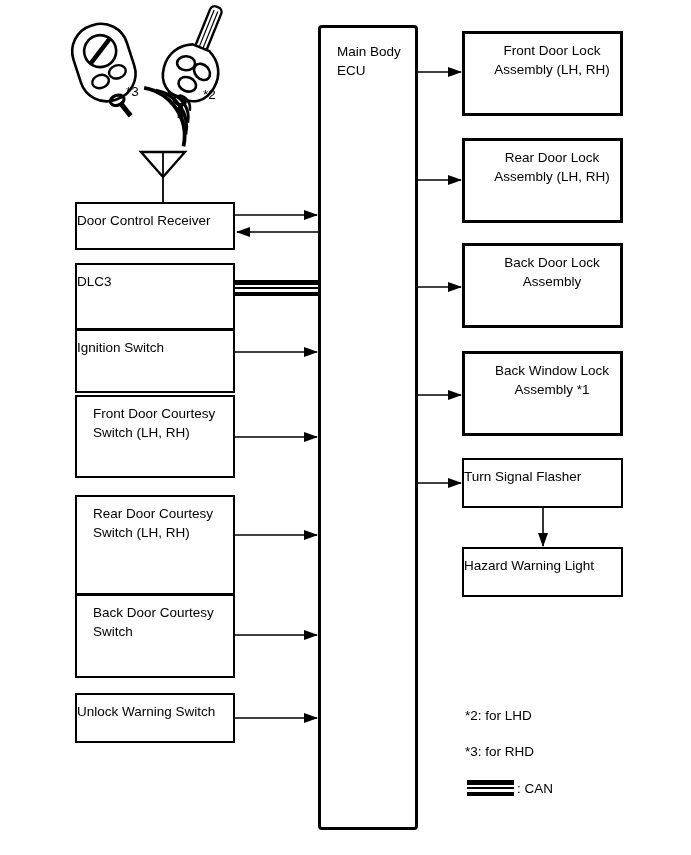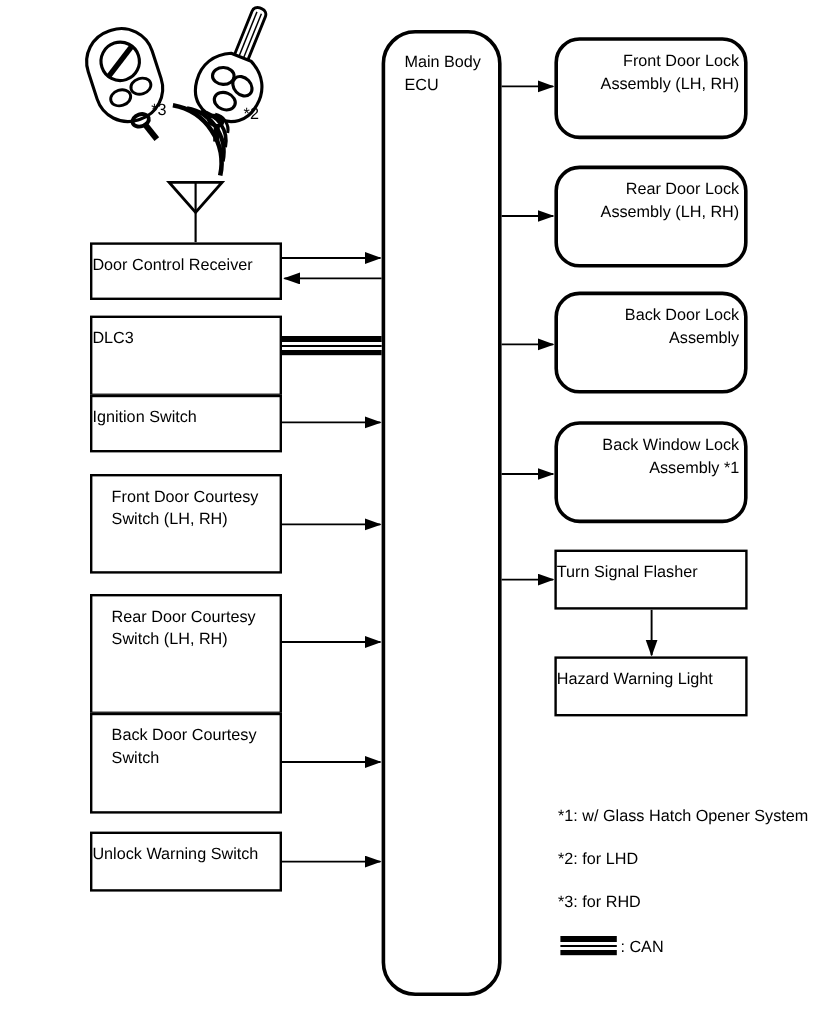--- a/index.html
+++ b/index.html
@@ -17,27 +17,27 @@
     background:#fff;
     border:2px solid #000;
     font-size:13.5px;
     line-height:1.42;
     padding-top:7px;
     white-space:pre-line;
   }
   .box.center{text-align:left;}
   .box.leftpad{padding-left:16px;padding-right:4px;text-align:left;}
   .box.rightcol{border-width:3px;}
-  .box.rightpad{padding-left:23px;padding-right:4px;text-align:right;border-radius:21px;}
+  .box.rightpad{padding-left:23px;padding-right:4px;text-align:center;}
   .box.thin{border-width:2px;}
   #ecu{
     position:absolute;
     box-sizing:border-box;
     left:318px;top:25px;width:100px;height:805px;
-    border:3px solid #000;border-radius:28px;
+    border:3px solid #000;border-radius:4px;
     background:#fff;
     font-size:13.5px;line-height:1.42;
     padding:14px 8px 0 16px;
     white-space:pre-line;
   }
   .canbus{
     position:absolute;
     background:linear-gradient(to bottom,
       #000 0px,#000 5px,
       #fff 5px,#fff 7.5px,
@@ -128,21 +128,21 @@
   </svg>
 
   <div class="freelabel" style="left:126px;top:84px;">*3</div>
   <div class="freelabel" style="left:203px;top:87px;">*2</div>
 
   <div id="ecu">Main Body
 ECU</div>
 
   <div class="box center" style="left:75px;top:202px;width:160px;height:48px;">Door Control Receiver</div>
   <div class="box center" style="left:75px;top:263px;width:160px;height:67px;">DLC3</div>
-  <div class="box center" style="left:75px;top:329px;width:160px;height:48px;">Ignition Switch</div>
+  <div class="box center" style="left:75px;top:329px;width:160px;height:64px;">Ignition Switch</div>
   <div class="box leftpad" style="left:75px;top:395px;width:160px;height:83px;">Front Door Courtesy
 Switch (LH, RH)</div>
   <div class="box leftpad" style="left:75px;top:495px;width:160px;height:100px;">Rear Door Courtesy
 Switch (LH, RH)</div>
   <div class="box leftpad" style="left:75px;top:594px;width:160px;height:84px;">Back Door Courtesy
 Switch</div>
   <div class="box center" style="left:75px;top:693px;width:160px;height:50px;">Unlock Warning Switch</div>
 
   <div class="canbus" style="left:235px;top:280px;width:83px;height:16px;"></div>
 
@@ -150,20 +150,19 @@
 Assembly (LH, RH)</div>
   <div class="box rightcol rightpad" style="left:462px;top:138px;width:161px;height:85px;">Rear Door Lock
 Assembly (LH, RH)</div>
   <div class="box rightcol rightpad" style="left:462px;top:243px;width:161px;height:85px;">Back Door Lock
 Assembly</div>
   <div class="box rightcol rightpad" style="left:462px;top:351px;width:161px;height:85px;">Back Window Lock
 Assembly *1</div>
   <div class="box thin center" style="left:462px;top:458px;width:161px;height:50px;">Turn Signal Flasher</div>
   <div class="box thin center" style="left:462px;top:547px;width:161px;height:50px;">Hazard Warning Light</div>
 
-  <div class="note" style="top:672px;">*1: w/ Glass Hatch Opener System</div>
   <div class="note" style="top:708px;">*2: for LHD</div>
   <div class="note" style="top:744px;">*3: for RHD</div>
 
   <div class="canbus" style="left:467px;top:780px;width:47px;height:16px;"></div>
   <div class="freelabel" style="left:517px;top:781px;">: CAN</div>
 
 </div>
 
 </body></html>

